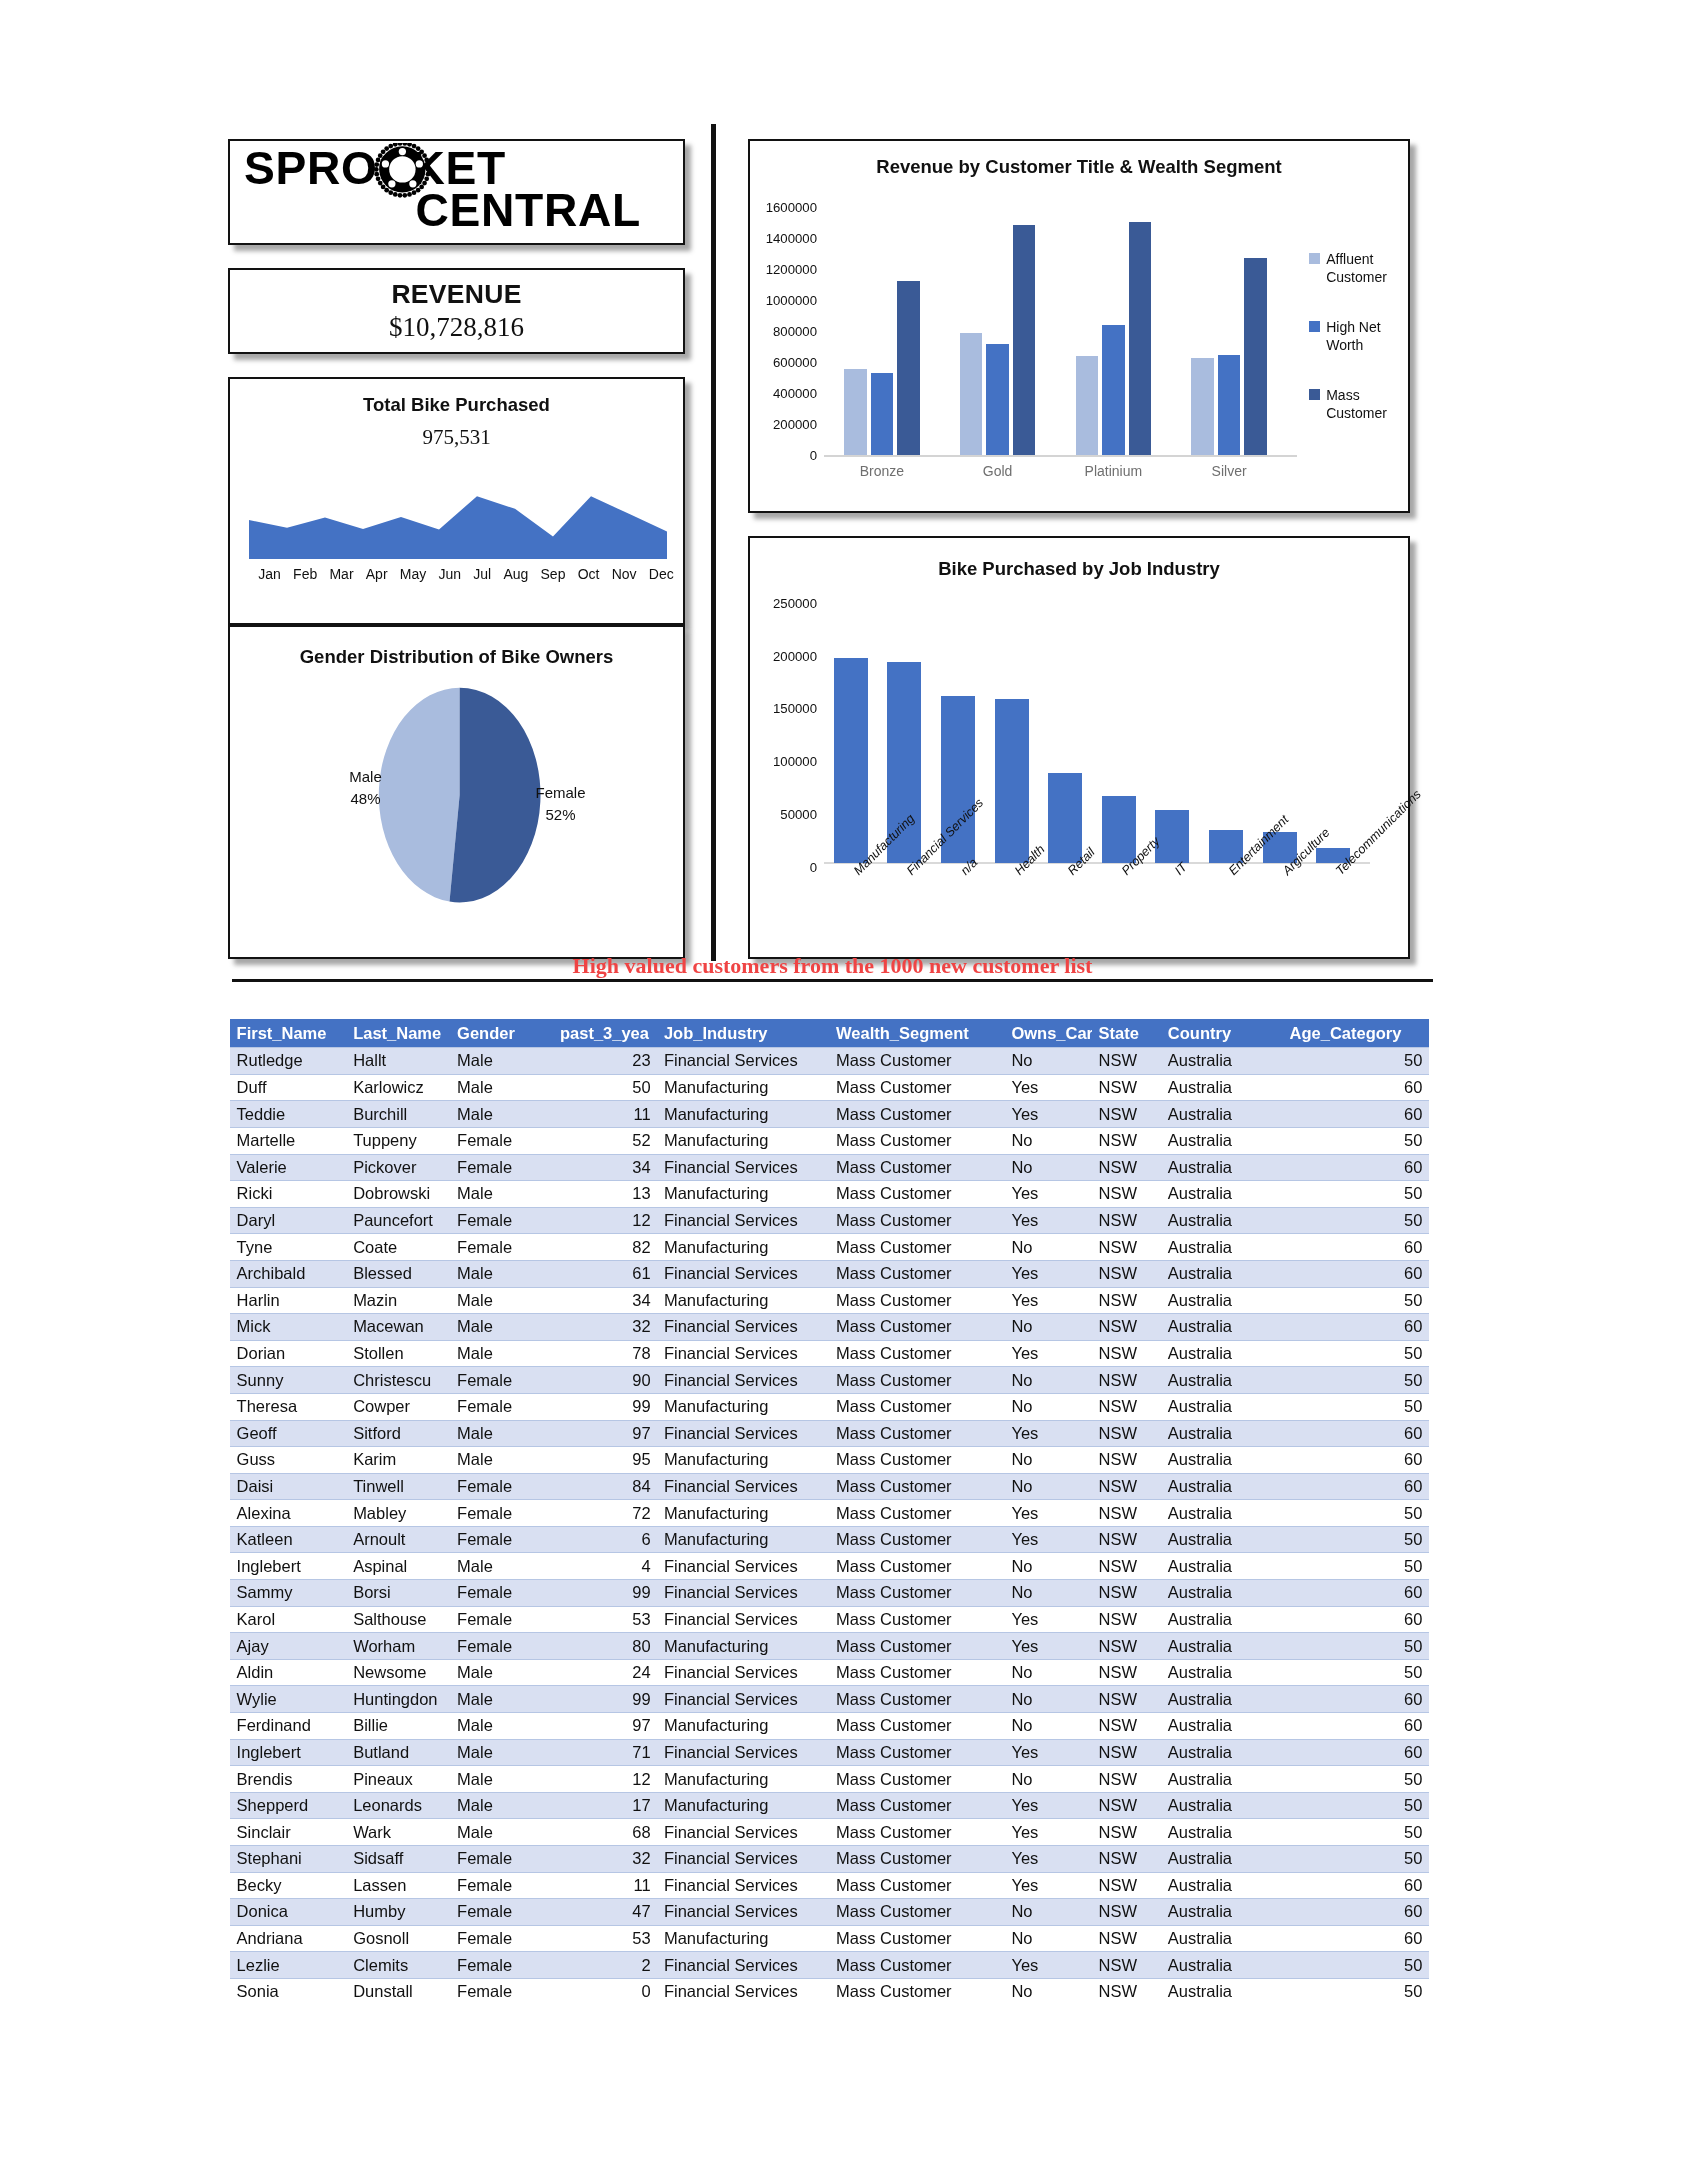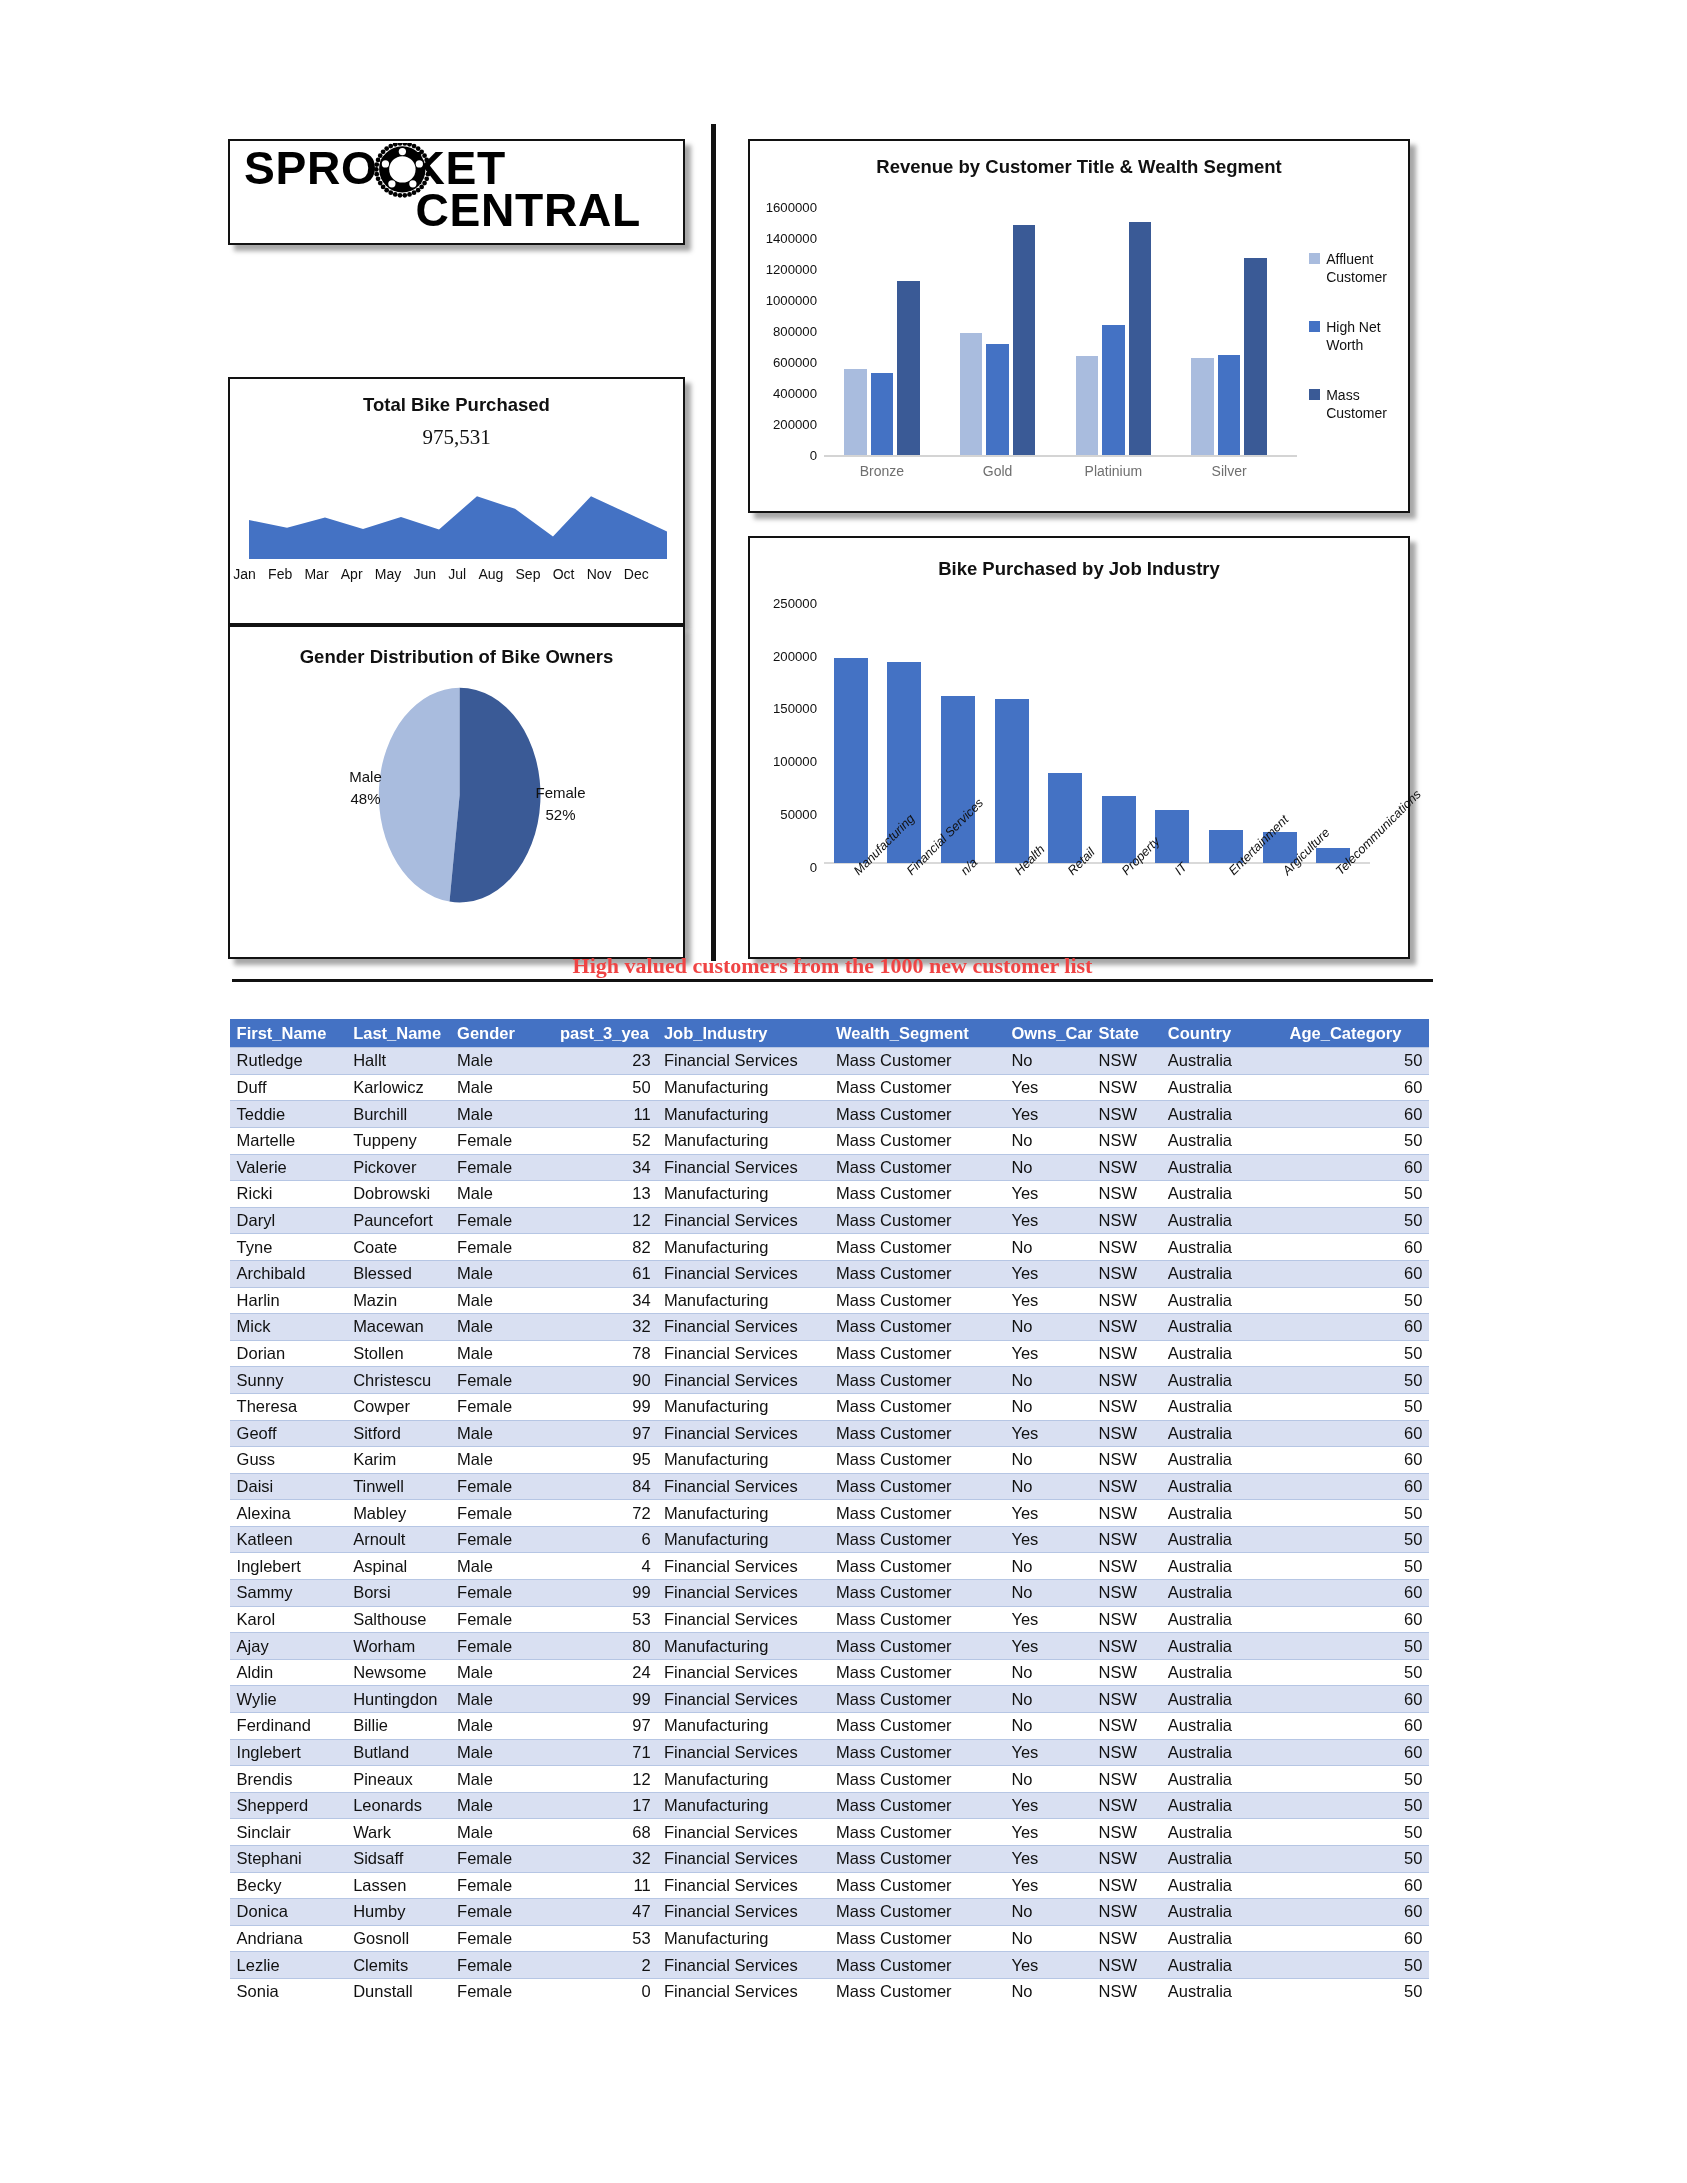--- a/index.html
+++ b/index.html
@@ -37,21 +37,21 @@
   .rev-value { font-size:27px; color:#111; font-family:"Liberation Serif", serif; margin-top:4px; line-height:1.05; }
 
   
   #bike-card { left:228px; top:377px; width:457px; height:248px; }
   .chart-title { text-align:center; font-size:18.5px; font-weight:bold; color:#111; }
   #bike-card .chart-title { padding-top:14.6px; }
   .bike-total { text-align:center; font-size:21px; color:#111; font-family:"Liberation Serif", serif; margin-top:9.3px; }
   .area-wrap { position:absolute; left:18.5px; top:111px; width:418px; height:69px; }
   .area-wrap svg { display:block; width:100%; height:100%; }
   .month-axis {
-    position:absolute; left:2px; top:187px; width:418px;
+    position:absolute; left:27px; top:187px; width:418px;
     display:flex; justify-content:space-between; padding:0 1.3px;
   }
   .month-axis span { font-size:14px; color:#111; }
 
   
   #gender-card { left:228px; top:625px; width:457px; height:334px; }
   #gender-card .chart-title { padding-top:18.5px; }
   .pie-area { position:absolute; left:0; top:46px; width:457px; height:278px; }
   .pie-svg { position:absolute; left:146px; top:13.2px; width:165px; height:218px; }
   .pie-label { position:absolute; font-size:15px; color:#111; text-align:center; line-height:1.45; }
@@ -173,20 +173,24 @@
           <circle cx="0" cy="-27" r="5.5" fill="#fff"></circle>
           <circle cx="25.7" cy="-8.3" r="5.5" fill="#fff"></circle>
           <circle cx="15.9" cy="21.8" r="5.5" fill="#fff"></circle>
           <circle cx="-15.9" cy="21.8" r="5.5" fill="#fff"></circle>
           <circle cx="-25.7" cy="-8.3" r="5.5" fill="#fff"></circle>
         </g>
       </svg>
     </div>
   </div>
 
+  <div class="card" id="revenue-card">
+    <div class="rev-title">REVENUE</div>
+    <div class="rev-value">$10,728,816</div>
+  </div>
 
   <div class="card" id="bike-card">
     <div class="chart-title">Total Bike Purchased</div>
     <div class="bike-total">975,531</div>
     <div class="area-wrap">
       <svg viewBox="0 0 632 105" preserveAspectRatio="none">
         <polygon id="area-poly" fill="#4472C4" points="0.0,45.8 57.5,57.3 114.9,42.0 172.4,59.2 229.8,41.0 287.3,60.1 344.7,9.5 402.2,28.6 459.6,70.6 517.1,9.5 574.5,36.3 632.0,63.0 632,105 0,105"></polygon>
       </svg>
     </div>
     <div class="month-axis" id="month-axis">

